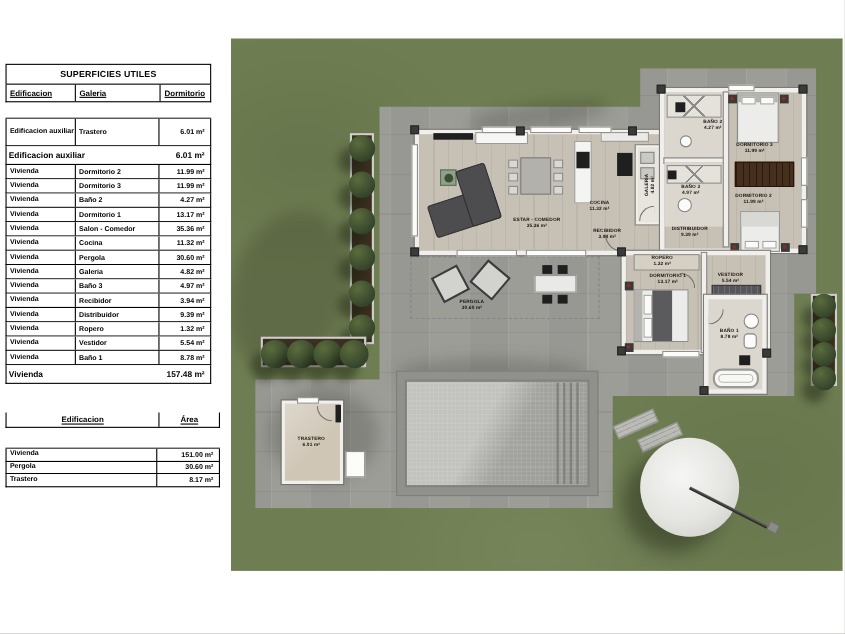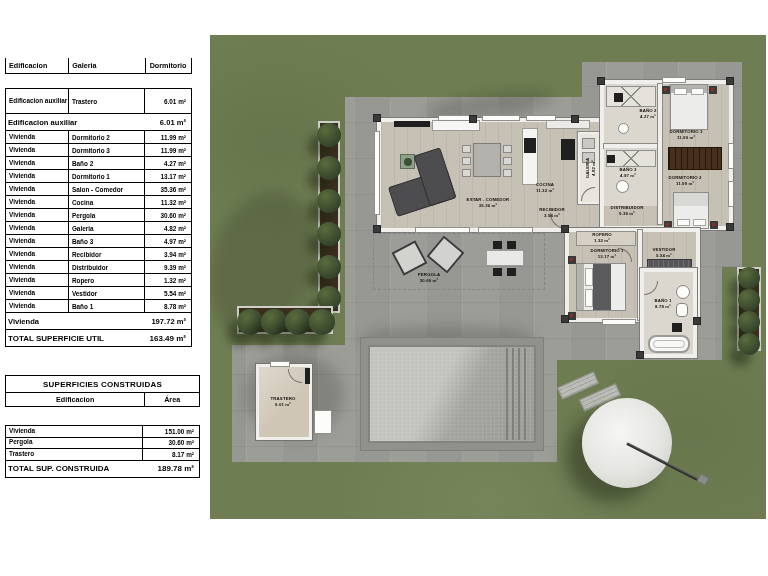--- a/index.html
+++ b/index.html
@@ -3,21 +3,21 @@
 <meta charset="utf-8">
 <style>
   html,body{margin:0;padding:0;}
   body{width:768px;height:576px;background:#ffffff;font-family:"Liberation Sans",sans-serif;position:relative;overflow:hidden;}
   .a{position:absolute;box-sizing:border-box;}
 
   
   .tblwrap{position:absolute;color:#000;font-weight:700;}
   .tbl-title{border:1px solid #000;text-align:center;font-size:8px;letter-spacing:.2px;display:flex;align-items:center;justify-content:center;}
   .tbl-head{display:flex;border:1px solid #000;border-top:none;}
-  .hc{display:flex;align-items:center;font-size:7.2px;}
+  .hc{display:flex;align-items:center;font-size:7.2px;text-decoration:underline;}
   .hc+.hc{border-left:1px solid #000;}
   .rows{border-top:1px solid #000;}
   .trow{display:flex;border:1px solid #000;border-top:none;align-items:center;background:#fff;}
   .trow .c{display:flex;align-items:center;font-size:6.4px;height:100%;overflow:hidden;}
   .c1{padding-left:3px;line-height:1.05;}
   .c2{border-left:1px solid #000;padding-left:3px;}
   .c3{border-left:1px solid #000;justify-content:flex-end;padding-right:5px;}
   .sub,.tot{justify-content:space-between;}
   .sl{font-size:7.6px;padding-left:2px;}
   .sv{font-size:7.6px;padding-right:5px;}
@@ -67,20 +67,21 @@
   .wardrobe{background:var(--wardrobe);background-image:repeating-linear-gradient(90deg, rgba(0,0,0,.45) 0 1px, transparent 1px 6px);border:1px solid #241softeh;}
   .wardrobe{border:1px solid #241505;}
   .grayward{background:#55555a;border:1px solid #3a3a3e;background-image:repeating-linear-gradient(90deg, rgba(255,255,255,.14) 0 1px, transparent 1px 5px);}
   .plabel{position:absolute;transform:translate(-50%,-50%) scale(.62);font-weight:700;font-size:7px;line-height:1.25;color:#17120d;text-align:center;white-space:nowrap;letter-spacing:.2px;}
   .sofa{background:#4d4d4f;border:1px solid #303032;border-radius:3px;}
 </style>
 </head>
 <body>
 
 <div class="tblwrap" id="t1" style="left:5px;top:58px;width:187px;">
+  <div class="tbl-title" style="height:17px;">SUPERFICIES UTILES</div>
   <div class="tbl-head" style="height:15px;">
     <div class="hc" style="width:63px;padding-left:3px;">Edificacion</div>
     <div class="hc" style="width:77px;padding-left:3px;">Galeria</div>
     <div class="hc" style="width:44px;padding-left:4px;">Dormitorio</div>
   </div>
   <div style="height:14px;"></div>
   <div class="rows" id="t1-rows">
       <div class="trow" style="height: 24px;">
         <div class="c c1" style="width: 63px;">Edificacion auxiliar</div>
         <div class="c c2" style="width: 77px;">Trastero</div>
@@ -155,52 +156,43 @@
         <div class="c c2" style="width: 77px;">Vestidor</div>
         <div class="c c3" style="width: 44px;">5.54 m²</div>
       </div>
       <div class="trow" style="height: 12px;">
         <div class="c c1" style="width: 63px;">Vivienda</div>
         <div class="c c2" style="width: 77px;">Baño 1</div>
         <div class="c c3" style="width: 44px;">8.78 m²</div>
       </div>
       <div class="trow sub" style="height: 16px;">
         <div class="sl">Vivienda</div>
-        <div class="sv">197.72 m²</div>
-      </div>
-      <div class="trow tot" style="height: 16px;">
-        <div class="sl">TOTAL SUPERFICIE UTIL</div>
-        <div class="sv">163.49 m²</div>
+        <div class="sv">157.48 m²</div>
       </div>
     </div>
 </div>
 
 <div class="tblwrap" id="t2" style="left:5px;top:375px;width:195px;">
-  <div class="tbl-title" style="height:16px;">SUPERFICIES CONSTRUIDAS</div>
   <div class="tbl-head" style="height:13px;">
     <div class="hc" style="width:139px;justify-content:center;">Edificacion</div>
     <div class="hc" style="width:54px;justify-content:center;">Área</div>
   </div>
   <div style="height:18px;"></div>
   <div class="rows" id="t2-rows">
       <div class="trow" style="height: 10.5px;">
         <div class="c c1" style="width: 139px;">Vivienda</div>
         <div class="c c3" style="width: 54px;">151.00 m²</div>
       </div>
       <div class="trow" style="height: 10.5px;">
         <div class="c c1" style="width: 139px;">Pergola</div>
         <div class="c c3" style="width: 54px;">30.60 m²</div>
       </div>
       <div class="trow" style="height: 10.5px;">
         <div class="c c1" style="width: 139px;">Trastero</div>
         <div class="c c3" style="width: 54px;">8.17 m²</div>
-      </div>
-      <div class="trow tot" style="height: 16px;">
-        <div class="sl">TOTAL SUP. CONSTRUIDA</div>
-        <div class="sv">189.78 m²</div>
       </div>
     </div>
 </div>
 
 <div class="a" id="plan">
 
   <div class="paving"></div>
 
   <div class="a blob" style="left:0px;top:155px;width:105px;height:150px;transform:rotate(18deg);"></div>
   <div class="a blob" style="left:215px;top:58px;width:130px;height:24px;transform:rotate(-8deg);"></div>

